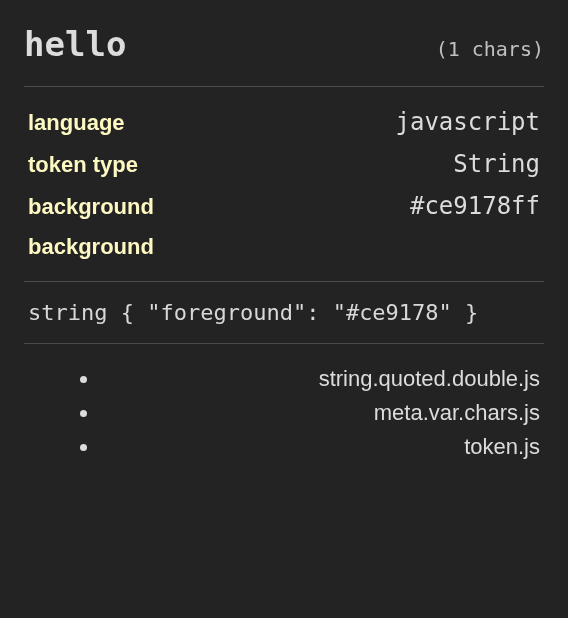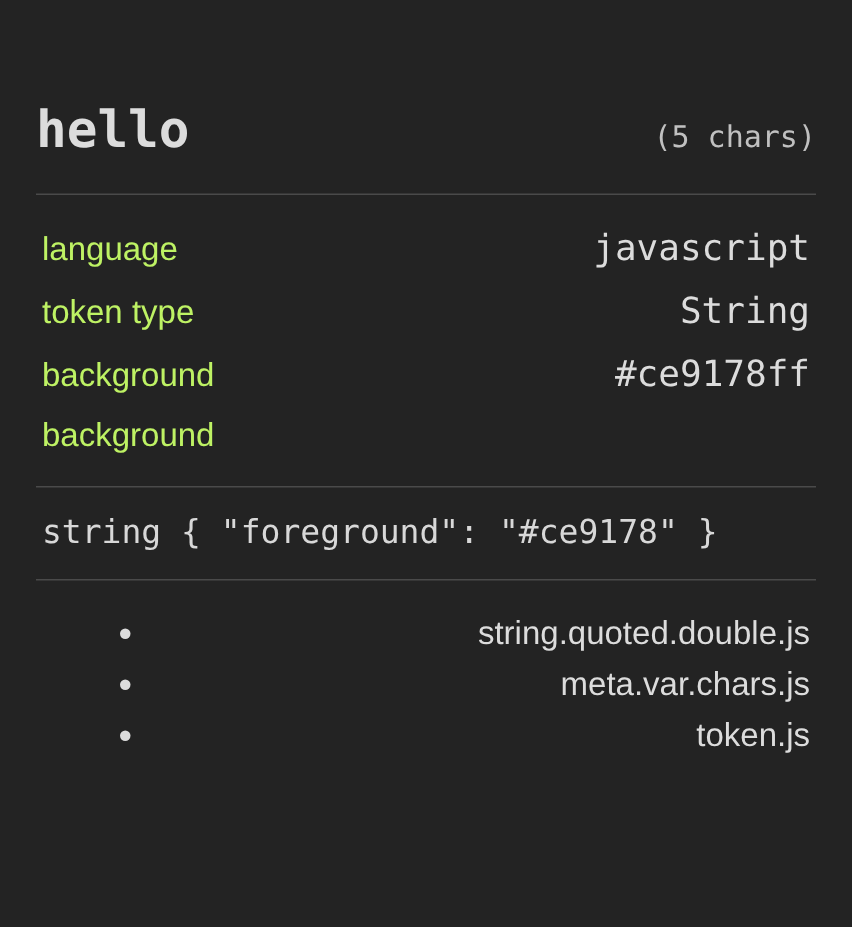--- a/index.html
+++ b/index.html
@@ -21,21 +21,20 @@
     .header {
       display: flex;
       justify-content: space-between;
       align-items: baseline;
       padding-bottom: 22px;
     }
     .token-text {
       font-size: 34px;
       font-weight: bold;
       color: #dcdcdc;
-      margin-top: 43px;
     }
     .char-count {
       font-size: 20px;
       color: #c0c0c0;
     }
     .divider {
       border: none;
       border-top: 1px solid #4a4a4a;
       margin: 0;
     }
@@ -43,21 +42,22 @@
       padding: 14px 0;
     }
     .prop-row {
       display: flex;
       justify-content: space-between;
       align-items: baseline;
       padding: 7px 4px;
     }
     .prop-label {
       font-size: 22px;
-      color: #bef264;
+      color: #fef9c3;
+      font-weight: bold;
     }
     .prop-value {
       font-size: 24px;
       color: #dcdcdc;
     }
     .rule-section {
       padding: 18px 4px;
     }
     .rule-text {
       font-size: 22px;
@@ -76,21 +76,21 @@
       font-size: 22px;
       color: #dcdcdc;
       padding: 4px 0;
     }
   </style>
 </head>
 <body>
 
 <div class="header">
   <span class="token-text mono">hello</span>
-  <span class="char-count mono">(5 chars)</span>
+  <span class="char-count mono">(1 chars)</span>
 </div>
 
 <hr class="divider">
 
 <div class="props">
   <div class="prop-row">
     <span class="prop-label">language</span>
     <span class="prop-value mono">javascript</span>
   </div>
   <div class="prop-row">

